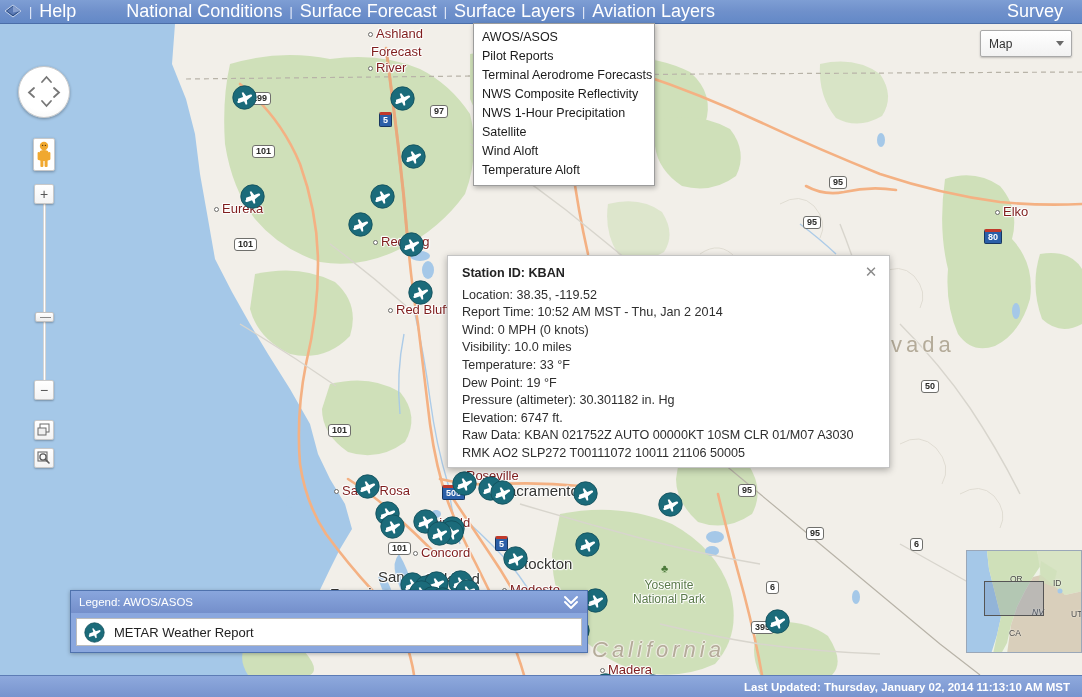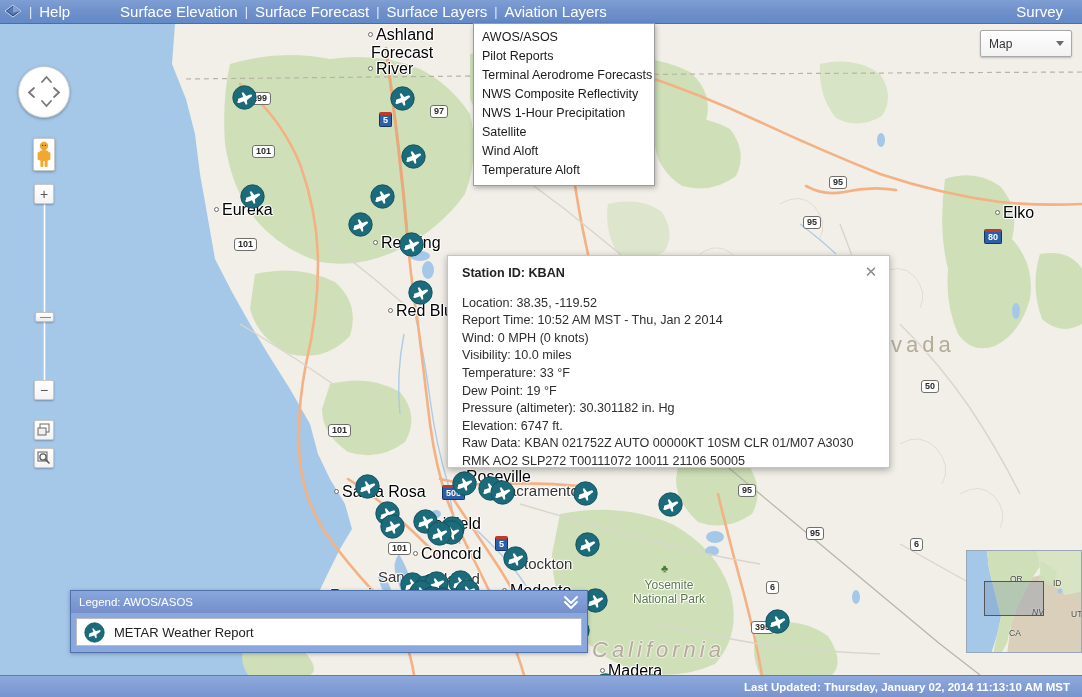--- a/index.html
+++ b/index.html
@@ -22,21 +22,21 @@
     z-index: 60;
   }
   #logo-diamond {
     width: 20px; height: 20px; margin-left: 3px; margin-right: 2px;
     position: relative; flex: 0 0 auto;
   }
   #logo-diamond svg { display:block; }
   .nav-sep { color: #e8eefa; padding: 0 4px; font-size: 12.5px; }
   .nav-link {
     color: #ffffff; text-decoration: none; cursor: pointer;
-    padding: 0 3px; white-space: nowrap; font-size: 15px;
+    padding: 0 3px; white-space: nowrap; font-size: 18px;
   }
   #nav-help { margin-right: 44px; }
   .nav-main { margin: 0 0px; }
   #nav-spacer { flex: 1 1 auto; }
   #nav-survey { margin-right: 16px; }
 
   
   #map {
     position: absolute; top: 24px; left: 0; width: 1082px; height: 651px;
     overflow: hidden;
@@ -44,21 +44,21 @@
   }
   #map-svg { position:absolute; top:0; left:0; }
 
   
   .mlabel {
     position: absolute; color: #4a4a48; white-space: nowrap;
     text-shadow: 1px 0 1px #fff, -1px 0 1px #fff, 0 1px 1px #fff, 0 -1px 1px #fff,
                  1px 1px 1px #fff, -1px -1px 1px #fff;
     pointer-events: none; font-family: "Liberation Sans", sans-serif;
   }
-  .mlabel.city { font-size: 16px; color: #000000; }
+  .mlabel.city { font-size: 13px; color: #7f1d1d; }
   .mlabel.bigcity { font-size: 15px; color: #333331; }
   .mlabel.state {
     font-size: 22px; color: #b4ab99; letter-spacing: 4px;
     text-shadow: 1px 0 1px #f2efe9, -1px 0 1px #f2efe9, 0 1px 1px #f2efe9, 0 -1px 1px #f2efe9;
   }
   .mlabel.park { font-size: 12px; color: #5a7a4a; text-align:center; }
   .citydot {
     position: absolute; width: 5px; height: 5px; border-radius: 50%;
     border: 1px solid #6d6d6a; background: #fff;
   }
@@ -174,21 +174,21 @@
     box-shadow: 0 2px 7px rgba(0,0,0,0.30);
     z-index: 70; padding: 9px 14px 8px 14px;
     font-size: 12.6px; color: #2e2e2e; line-height: 17.6px;
   }
   #popup-close {
     position: absolute; right: 10px; top: 8px;
     width: 16px; height: 16px; cursor: pointer;
     color: #8a8a8a; font-size: 15px; line-height: 15px; text-align: center;
     font-family: "Liberation Sans", sans-serif;
   }
-  #popup-title { font-weight: bold; color: #232323; margin-bottom: 12px; }
+  #popup-title { font-weight: bold; color: #232323; margin-bottom: 4px; }
   .pl { white-space: nowrap; }
   #popup-raw { white-space: normal; }
 
   
   #legend {
     position: absolute; left: 70px; bottom: 22px; width: 518px;
     z-index: 50;
     border: 1px solid #4f72ad;
     box-shadow: 0 1px 4px rgba(0,0,0,0.28);
   }
@@ -247,21 +247,21 @@
     <div id="logo-diamond">
       <svg width="20" height="20" viewBox="0 0 20 20">
         <polygon points="10,3 18,9 10,15 2,9" fill="#2f4f86" stroke="#c8d6ef" stroke-width="1"></polygon>
         <polygon points="10,4.5 16,9 10,13 4,9" fill="#5a79b4"></polygon>
         <polygon points="10,3 18,9 10,10.5" fill="#93aad6" opacity="0.8"></polygon>
       </svg>
     </div>
     <span class="nav-sep">|</span>
     <a class="nav-link" id="nav-help">Help</a>
 
-    <a class="nav-link nav-main">Surface Elevation</a>
+    <a class="nav-link nav-main">National Conditions</a>
     <span class="nav-sep">|</span>
     <a class="nav-link nav-main">Surface Forecast</a>
     <span class="nav-sep">|</span>
     <a class="nav-link nav-main">Surface Layers</a>
     <span class="nav-sep">|</span>
     <a class="nav-link nav-main">Aviation Layers</a>
 
     <span id="nav-spacer"></span>
     <a class="nav-link" id="nav-survey">Survey</a>
   </div>

